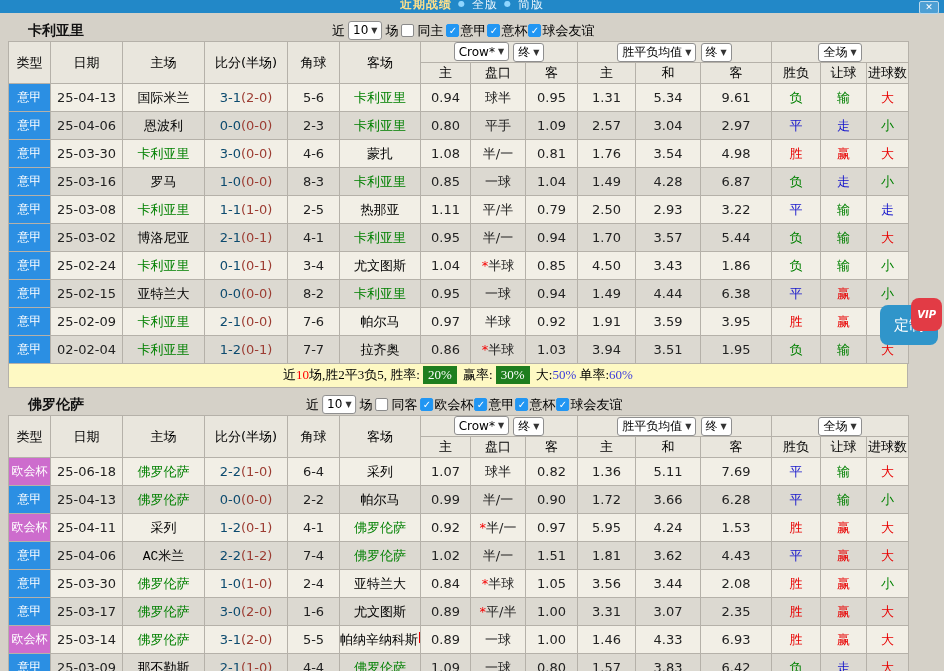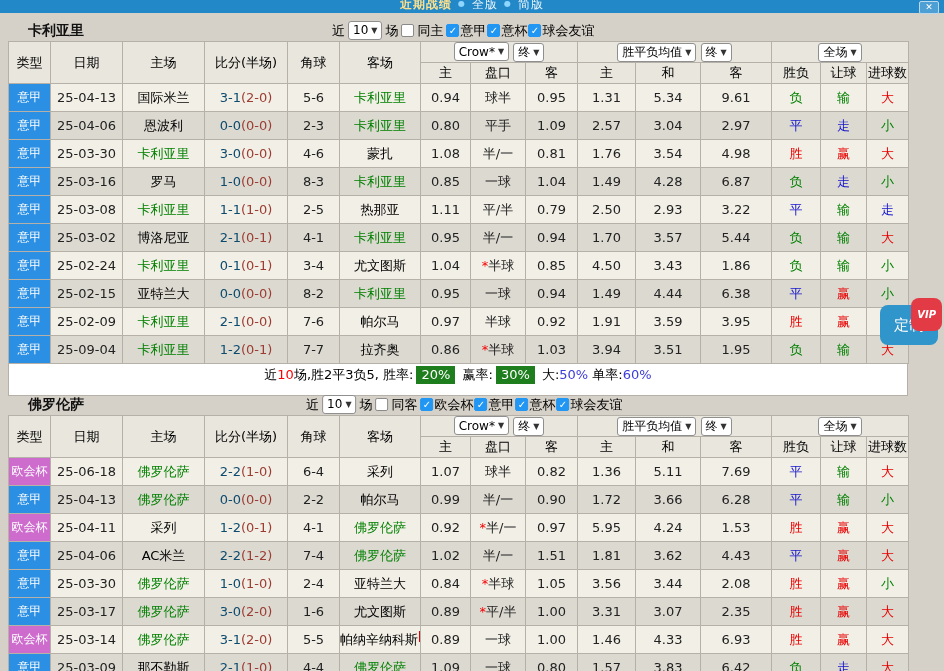--- a/index.html
+++ b/index.html
@@ -33,31 +33,31 @@
   
   table{border-collapse:collapse;table-layout:fixed;width:900px;}
   th,td{border:1px solid #b5b1a9;text-align:center;overflow:hidden;white-space:nowrap;
     padding:0;}
   thead th{background:#e9e6dd;font-weight:normal;font-size:13px;color:#000;height:20px;}
   thead .grp{background:#e9e6dd;margin-top:48px;}
   tbody td{height:27px;font-size:13px;color:#222;}
   tbody tr:nth-child(odd) td{background:#f2efe6;}
   tbody tr:nth-child(even) td{background:#dcd9d1;}
   td.type{color:#fff;font-size:12px;}
-  td.team{color:#000;}
+  td.team{color:#000;font-family:Liberation Mono, monospace;}
   td.team.self{color:#008000;}
   .ft{color:#0c4a6e;}
   .ht{color:#9c3c32;}
   .star{color:#f50000;}
   .supbadge{display:inline-block;background:#e60000;color:#fff;font-size:9px;line-height:11px;
     width:10px;height:11px;vertical-align:5px;margin-left:1px;}
   
-  .summary{box-sizing:border-box;width:900px;height:32px;background:#ffffff;
+  .summary{box-sizing:border-box;width:900px;height:24px;background:#fef9c3;
     border:1px solid #b5b1a9;border-top:none;font-size:13px;line-height:22px;
-    text-align:center;white-space:nowrap;}
+    text-align:center;white-space:nowrap;font-family:Liberation Serif, serif;}
   .pctbadge{display:inline-block;background:#1e7e1e;color:#fff;padding:0 5px;margin:0 3px;
     line-height:18px;}
   
   .vipwrap{position:absolute;top:305px;right:6px;width:58px;height:40px;}
   .custom-btn{width:58px;height:40px;background:#3095ca;border-radius:8px;color:#fff;
     font-size:15px;display:flex;align-items:center;justify-content:center;cursor:pointer;}
   .vipbadge{position:absolute;top:-7px;right:-4px;background:#e23b45;color:#fff;
     font-size:10px;font-style:italic;font-weight:bold;border-radius:8px;padding:11px 6px;}
 </style>
 </head>
@@ -312,21 +312,21 @@
           <td>0.92</td>
           <td>1.91</td>
           <td>3.59</td>
           <td>3.95</td>
           <td style="color: rgb(232, 0, 0);">胜</td>
           <td style="color: rgb(232, 0, 0);">赢</td>
           <td style="color: rgb(232, 0, 0);">大</td>
         </tr>
         <tr>
           <td class="type" style="background: rgb(43, 143, 227);">意甲</td>
-          <td>25-09-04</td>
+          <td>02-02-04</td>
           <td class="team self">卡利亚里</td>
           <td><span class="ft">1-2</span><span class="ht">(0-1)</span></td>
           <td>7-7</td>
           <td class="team">拉齐奥</td>
           <td>0.86</td>
           <td><span class="star">*</span>半球</td>
           <td>1.03</td>
           <td>3.94</td>
           <td>3.51</td>
           <td>1.95</td>

